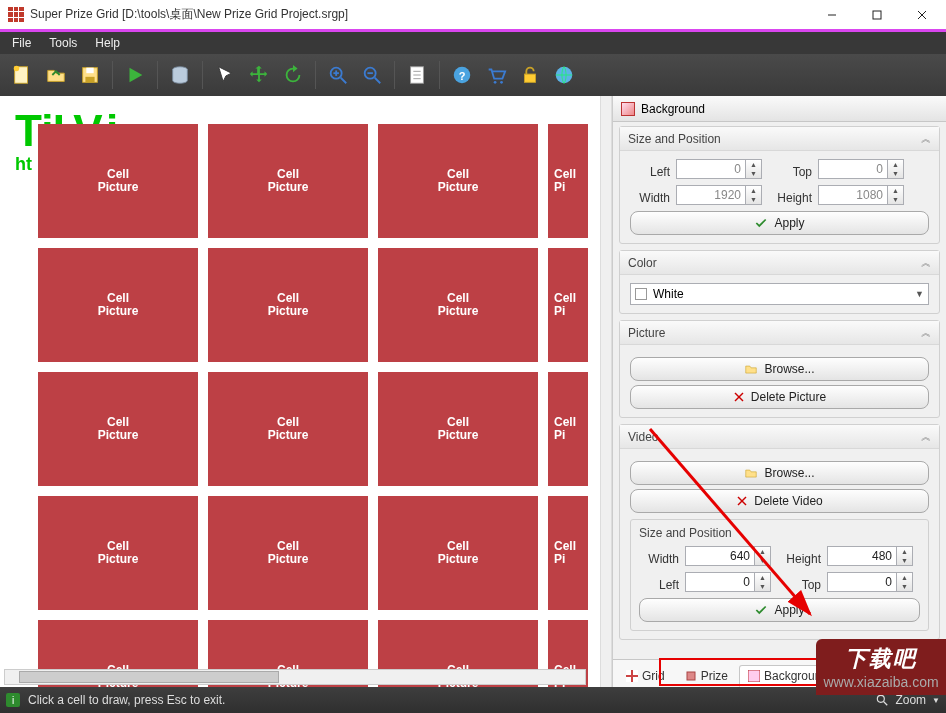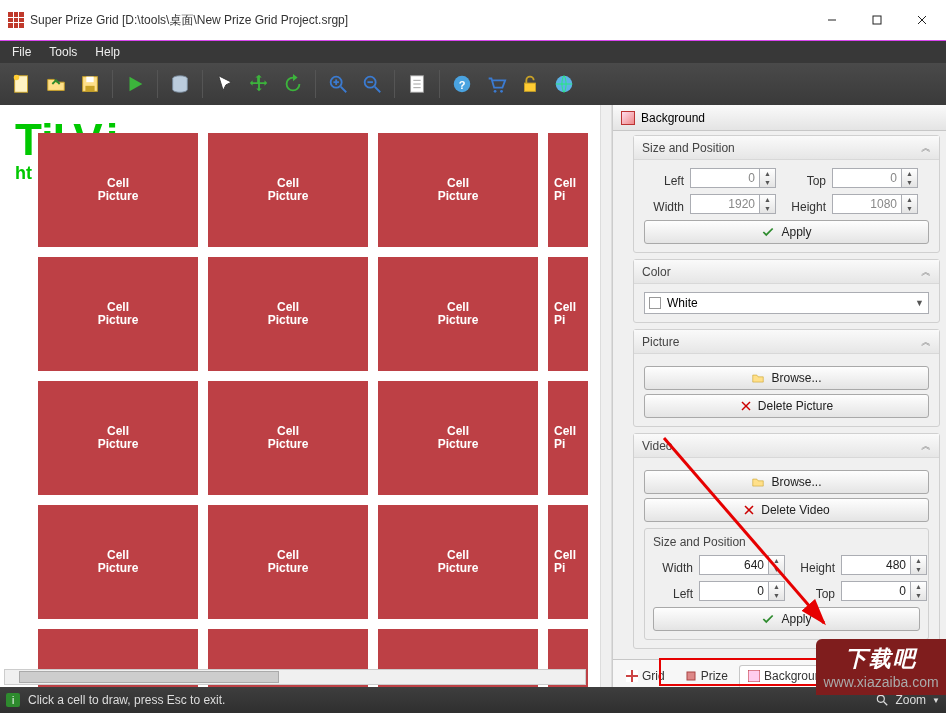--- a/index.html
+++ b/index.html
@@ -1,19 +1,19 @@
 <!DOCTYPE html>
 <html><head>
 <meta charset="utf-8">
 <style>
 * { box-sizing: border-box; margin: 0; padding: 0; font-family: "Segoe UI", Tahoma, sans-serif; font-size: 12px; }
 body { width: 946px; height: 713px; background: #fff; display: flex; flex-direction: column; overflow: hidden; }
 
 
-.titlebar { height: 41px; background: #fff; display: flex; align-items: center; padding: 0 2px; border-bottom: 1px solid #d946ef; }
+.titlebar { height: 32px; background: #fff; display: flex; align-items: center; padding: 0 2px; border-bottom: 3px solid #d946ef; }
 .titlebar .app-icon { width: 16px; height: 16px; margin: 0 6px; display: grid; grid-template: repeat(3,1fr)/repeat(3,1fr); gap: 1px; }
 .titlebar .app-icon span { background: #c0392b; }
 .titlebar .title { flex: 1; color: #333; }
 .titlebar .winbtn { width: 45px; height: 28px; display: flex; align-items: center; justify-content: center; color: #222; }
 
 
 .menubar { height: 22px; background: #383838; color: #eee; display: flex; align-items: center; padding: 0 4px; gap: 2px; }
 .menubar .menuitem { padding: 2px 8px; cursor: default; }
 
 
@@ -31,40 +31,40 @@
 .cell { background: #bd4045; color: #fff; display: flex; flex-direction: column; align-items: center; justify-content: center; font-size: 30px; font-weight: 700; line-height: 1.1; }
 .grid .cell:nth-child(4n) { width: 40px; overflow: hidden; align-items: flex-start; padding-left: 6px; }
 .hscroll { position: absolute; left: 4px; bottom: 2px; right: 14px; height: 16px; background: #f0f0f0; border: 1px solid #ccc; }
 .hscroll .thumb { position: absolute; left: 14px; top: 1px; width: 260px; height: 12px; background: #cdcdcd; border: 1px solid #aaa; }
 .vscroll-mid { width: 12px; background: #f0f0f0; border-left: 1px solid #ddd; border-right: 1px solid #ddd; }
 
 
 .panel { width: 334px; background: #f0f0f0; border-left: 1px solid #ccc; display: flex; flex-direction: column; min-height: 0; }
 .panel-head { height: 26px; background: linear-gradient(#fafafa,#e4e4e4); border-bottom: 1px solid #c7c7c7; display: flex; align-items: center; padding: 0 8px; gap: 6px; font-weight: 400; }
 .panel-head .picon { width: 14px; height: 14px; border: 1px solid #b33; background: linear-gradient(135deg,#fde,#e88); }
-.panel-body { flex: 1; overflow: hidden; padding: 4px 6px 0 20px; }
+.panel-body { flex: 1; overflow: hidden; padding: 4px 6px 0 6px; }
 
 .section { border: 1px solid #d0d0d0; border-radius: 3px; margin-bottom: 6px; background: #f0f0f0; }
 .sec-head { height: 24px; display: flex; align-items: center; padding: 0 8px; background: linear-gradient(#fafafa,#e6e6e6); border-bottom: 1px solid #d8d8d8; color: #444; justify-content: space-between; }
 .sec-head .chev { color: #888; font-size: 10px; }
 .sec-body { padding: 8px 10px; }
 
 .chkrow { display: flex; align-items: center; gap: 6px; margin-bottom: 8px; }
 .chkrow input { width: 13px; height: 13px; }
 
 .fieldrow { display: flex; align-items: center; gap: 10px; margin-bottom: 6px; }
 .fld { display: flex; align-items: flex-end; gap: 6px; }
 .fld label { width: 40px; text-align: right; color: #333; }
 .spin { display: flex; align-items: center; }
 .spin input { width: 70px; height: 20px; border: 1px solid #abadb3; text-align: right; padding: 0 4px; color: #888; background: #fff; }
 .spin input.en { color: #222; }
 .spin .arrows { width: 16px; height: 20px; border: 1px solid #abadb3; border-left: none; display: flex; flex-direction: column; background: linear-gradient(#fff,#e4e4e4); }
 .spin .arrows span { flex: 1; display: flex; align-items: center; justify-content: center; font-size: 7px; color: #555; }
 
-.widebtn { width: 100%; height: 24px; border: 1px solid #a9a9a9; background: linear-gradient(#fefefe,#e4e4e4); border-radius: 3px; display: flex; align-items: center; justify-content: center; gap: 6px; margin-top: 4px; color: #222; }
+.widebtn { width: 100%; height: 24px; border: 1px solid #a9a9a9; background: linear-gradient(#fefefe,#e4e4e4); border-radius: 8px; display: flex; align-items: center; justify-content: center; gap: 6px; margin-top: 4px; color: #222; }
 .widebtn.apply svg { color: #2e8b2e; }
 .widebtn.del { color: #222; }
 .widebtn.del svg { color: #c00; }
 
 .combo { width: 100%; height: 22px; border: 1px solid #abadb3; background: #fff; display: flex; align-items: center; padding: 0 4px; justify-content: space-between; }
 .combo .sw { width: 12px; height: 12px; border: 1px solid #999; background: #fff; margin-right: 6px; }
 .combo .dd { font-size: 9px; color: #555; }
 
 .subbox { border: 1px solid #d0d0d0; border-radius: 3px; padding: 6px 8px 8px 8px; margin-top: 6px; }
 .subbox .subtitle { color: #444; margin-bottom: 6px; }

